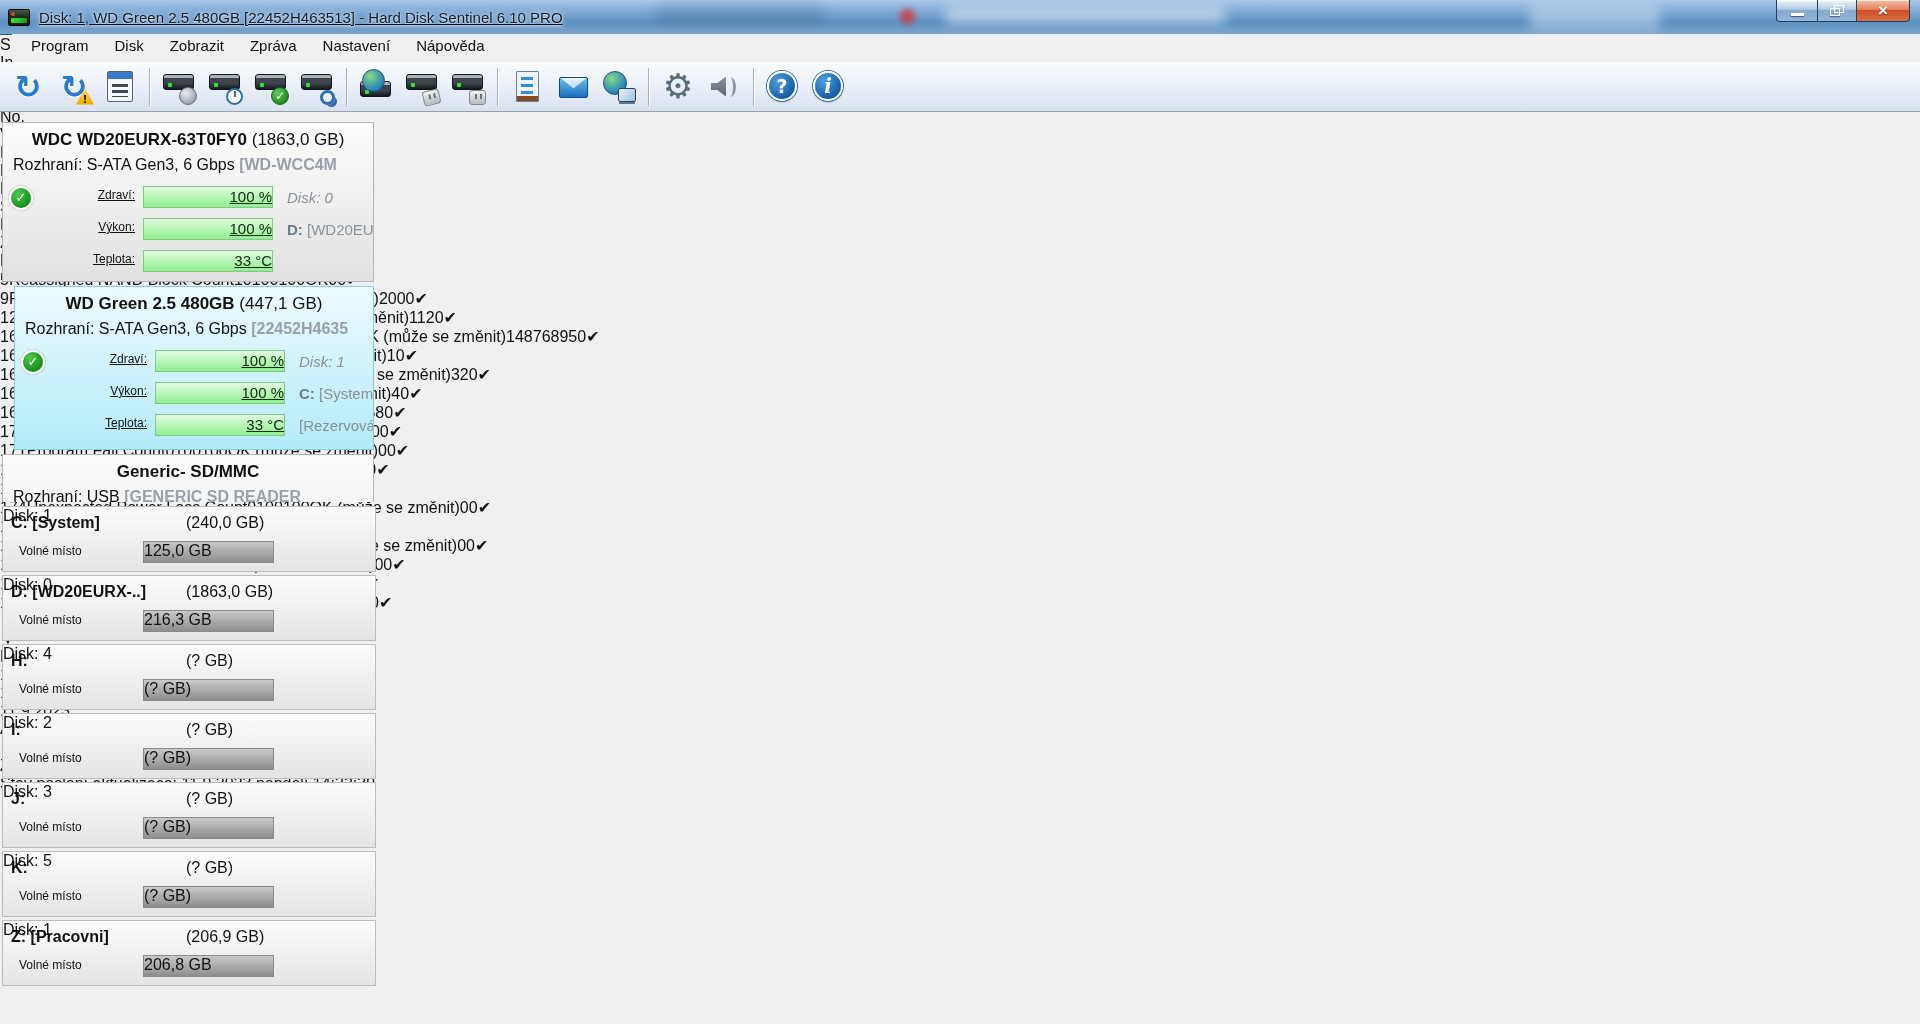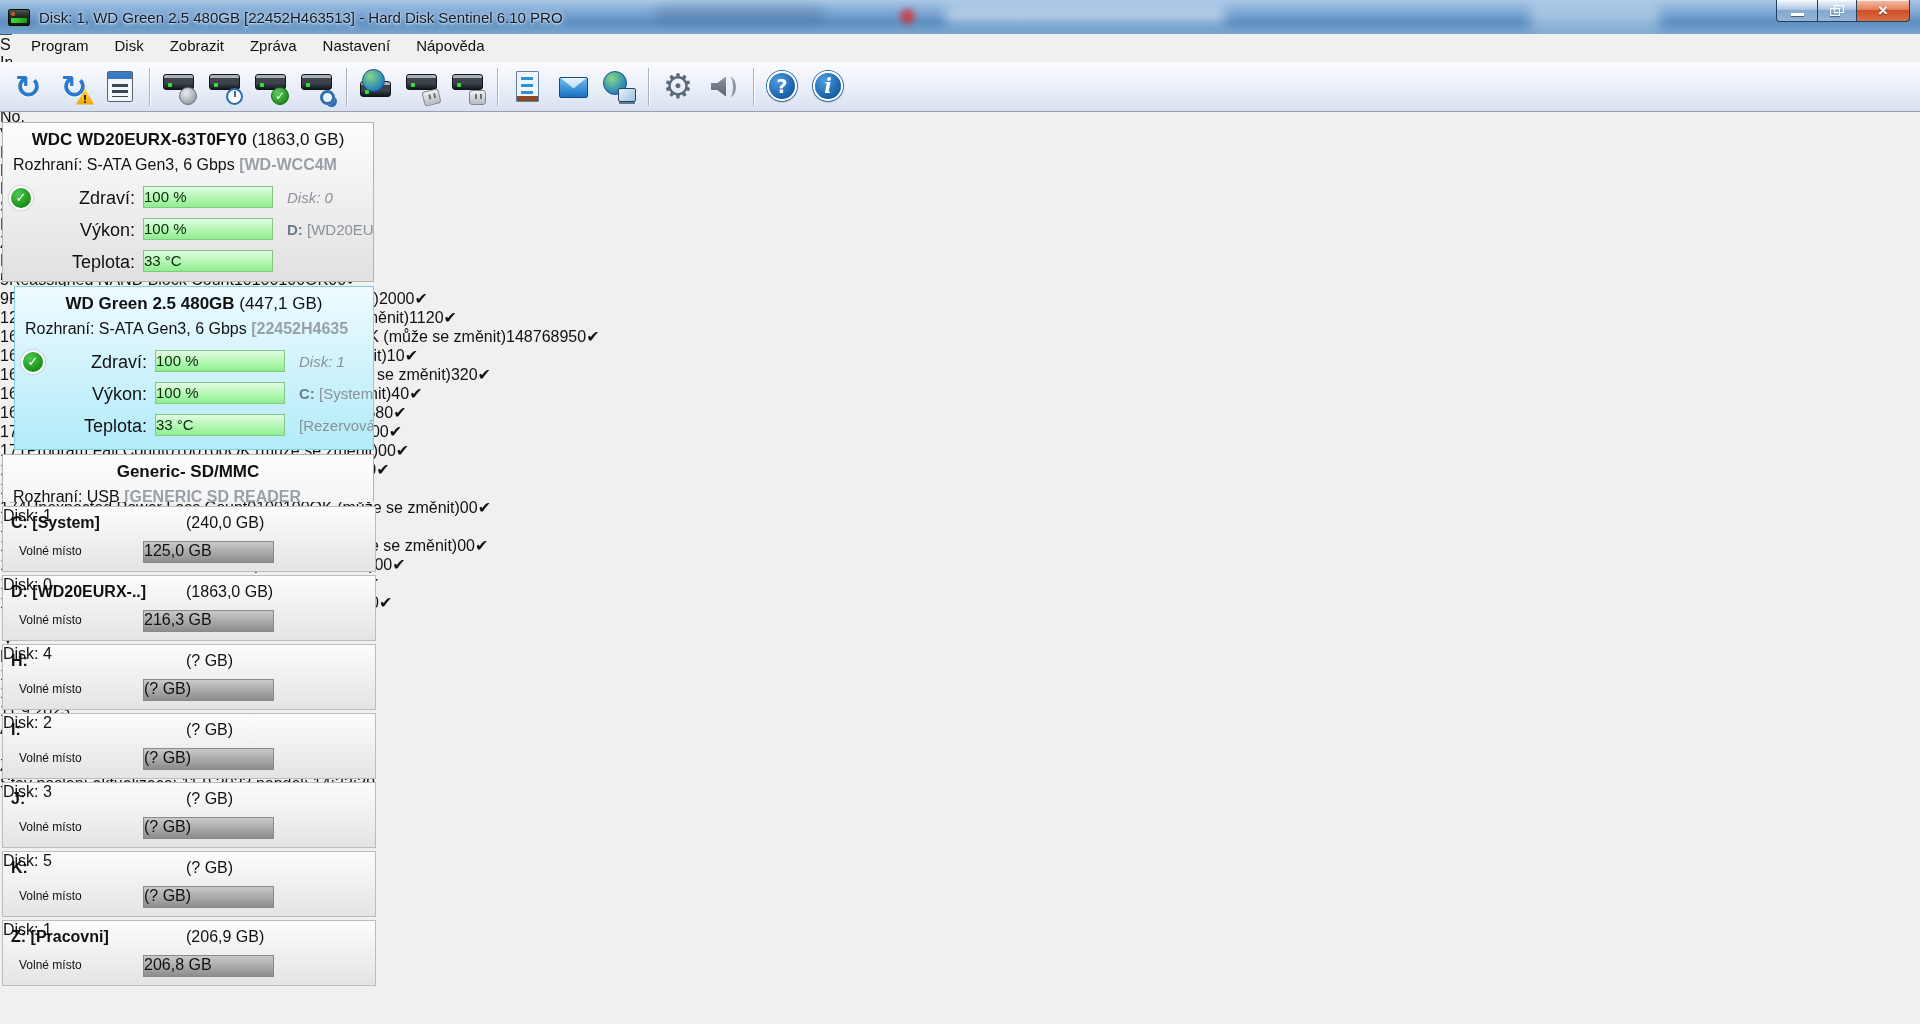--- a/index.html
+++ b/index.html
@@ -1,21 +1,21 @@
 <!DOCTYPE html>
 <html><head>
 <meta charset="utf-8">
 <style>
   html,body{margin:0;padding:0;background:#c8d4e4;}
   .screen{position:relative;width:1920px;height:1024px;background:#f0f0f0;overflow:hidden;
           font-family:"Liberation Sans",sans-serif;color:#111;}
   
   .titlebar{position:absolute;left:0;top:0;width:100%;height:34px;
     background:linear-gradient(180deg,#a9c7e6 0%,#7fa9d4 35%,#5e90c2 65%,#79a5cf 100%);
-    border-bottom:1px solid #38587c;display:flex;align-items:center;}
+    border-bottom:1px solid #38587c;display:flex;align-items:center;text-decoration:underline;}
   .blob{position:absolute;filter:blur(6px);pointer-events:none;}
   .blob.b1{left:655px;top:6px;width:170px;height:18px;background:#3a5a80;opacity:.25;border-radius:6px;}
   .blob.b2{left:900px;top:9px;width:15px;height:15px;background:#d83030;opacity:.8;border-radius:50%;filter:blur(3px);}
   .blob.b3{left:945px;top:6px;width:280px;height:18px;background:#e8f0fa;opacity:.55;border-radius:6px;}
   .blob.b4{left:1530px;top:4px;width:130px;height:26px;background:#dcebf8;opacity:.45;border-radius:6px;}
   .app-icon{position:relative;width:20px;height:15px;margin-left:8px;border:1px solid #0a0e0a;border-radius:2px;
     background:linear-gradient(180deg,#46584a,#1d291f 45%,#101810);}
   .app-icon::before{content:"";position:absolute;left:2px;right:2px;bottom:2px;height:5px;
     background:linear-gradient(90deg,#3fe03f,#189818);border-radius:1px;}
   .app-icon::after{content:"";position:absolute;left:2px;top:2px;width:4px;height:4px;background:#e04a30;border-radius:50%;}
@@ -100,23 +100,23 @@
   .dpanel{position:relative;height:160px;margin-bottom:4px;border:1px solid #b4b4b4;box-sizing:border-box;
     background:linear-gradient(180deg,#fdfdfd,#e1e1e1);overflow:hidden;}
   .dpanel.sel{height:164px;border-color:#85cee2;background:linear-gradient(180deg,#eefbff,#b2ebf9);margin-left:12px;}
   .p-title{padding-top:7px;height:22px;text-align:center;font-size:17px;white-space:nowrap;overflow:hidden;}
   .p-if{margin:4px 0 0 10px;height:22px;font-size:16px;white-space:nowrap;overflow:hidden;}
   .p-if b{color:#98a0aa;text-align:center;}
   .p-row{position:relative;margin-top:8px;height:24px;}
   .health-ok-icon{position:absolute;left:6px;top:0;width:20px;height:20px;border-radius:50%;
     background:radial-gradient(circle at 35% 30%,#4ec84e,#128a12 78%);border:2px solid #fff;box-shadow:0 0 2px #999;
     color:#fff;font-size:13px;font-weight:bold;text-align:center;line-height:20px;font-family:"DejaVu Sans",sans-serif;}
-  .p-label{position:absolute;left:26px;top:2px;width:106px;text-align:right;font-size:18px;}
+  .p-label{position:absolute;left:26px;top:2px;width:106px;text-align:right;font-size:12px;text-decoration:underline;}
   .p-bar{position:absolute;left:140px;top:0;width:130px;height:22px;box-sizing:border-box;border:1px solid #86c586;
-    background:linear-gradient(180deg,#e2fce2,#8ef08e);text-align:left;font-size:15px;line-height:20px;color:#0c2a0c;}
+    background:linear-gradient(180deg,#e2fce2,#8ef08e);text-align:right;font-size:15px;line-height:20px;color:#0c2a0c;text-decoration:underline;}
   .p-right{position:absolute;left:284px;top:3px;font-size:15px;color:#8a9198;white-space:nowrap;}
   .p-right b{color:#6d7c8a;}
   .p-right.it{font-style:italic;}
   .drive-list{position:absolute;left:2px;top:388px;width:374px;height:483px;overflow:hidden;}
   .drive{position:relative;height:66px;margin-bottom:3px;border:1px solid #bcbcbc;box-sizing:border-box;
     background:linear-gradient(180deg,#fcfcfc,#e4e4e4);}
   .d-name{position:absolute;left:8px;top:7px;font-size:16px;font-weight:bold;}
   .d-size{position:absolute;left:183px;top:7px;font-size:16px;}
   .d-free-label{position:absolute;left:16px;top:37px;font-size:12px;}
   .d-bar{position:absolute;left:140px;top:34px;width:131px;height:22px;box-sizing:border-box;border:1px solid #8a8a8a;

